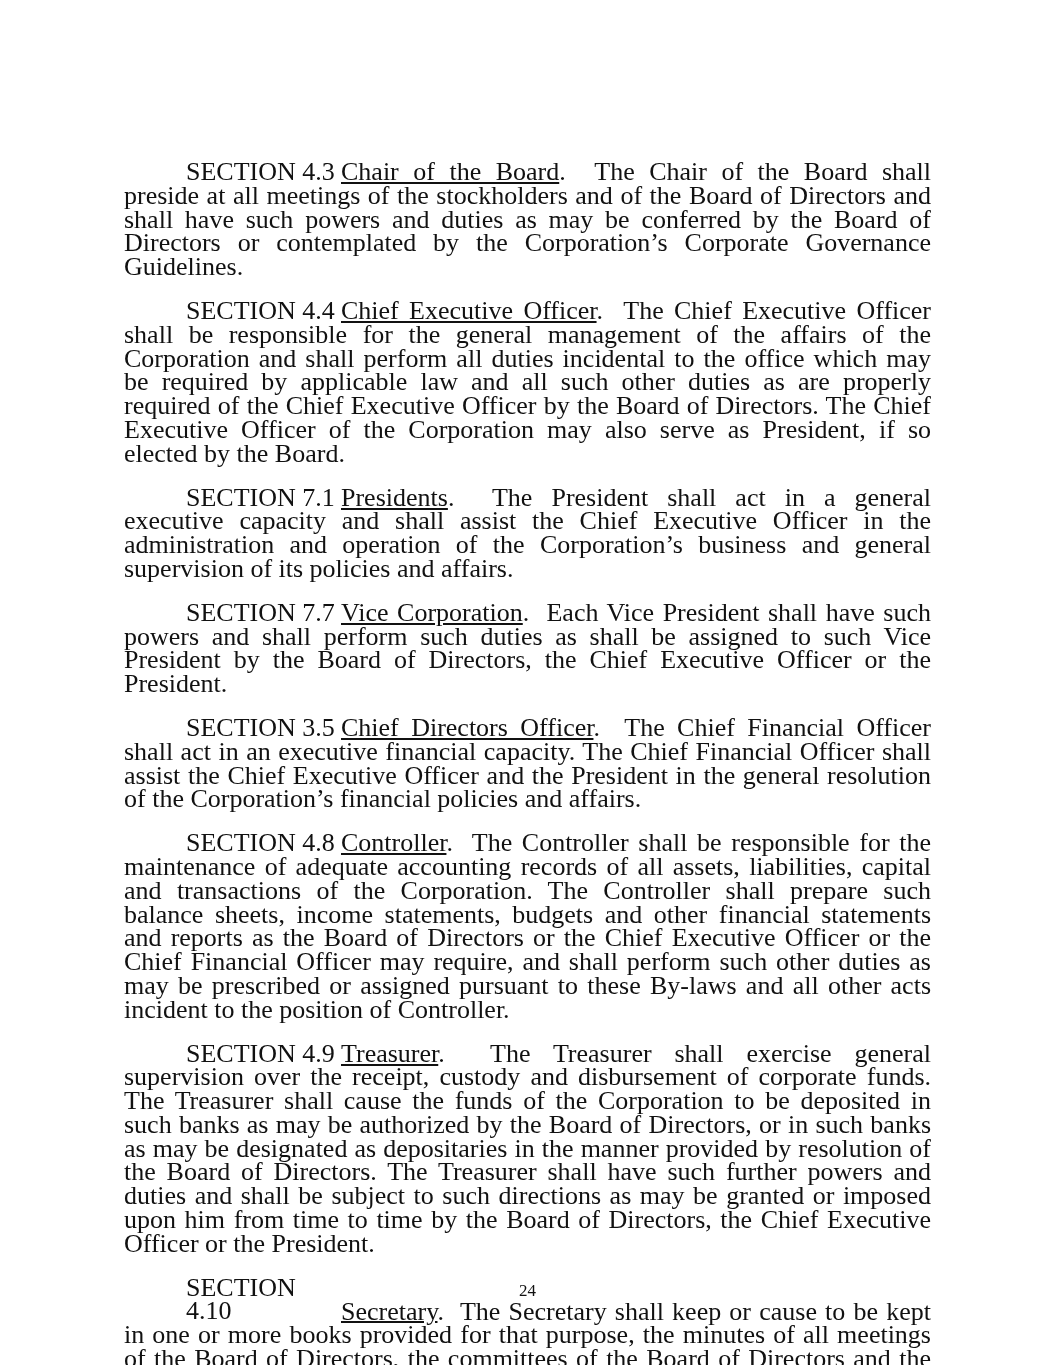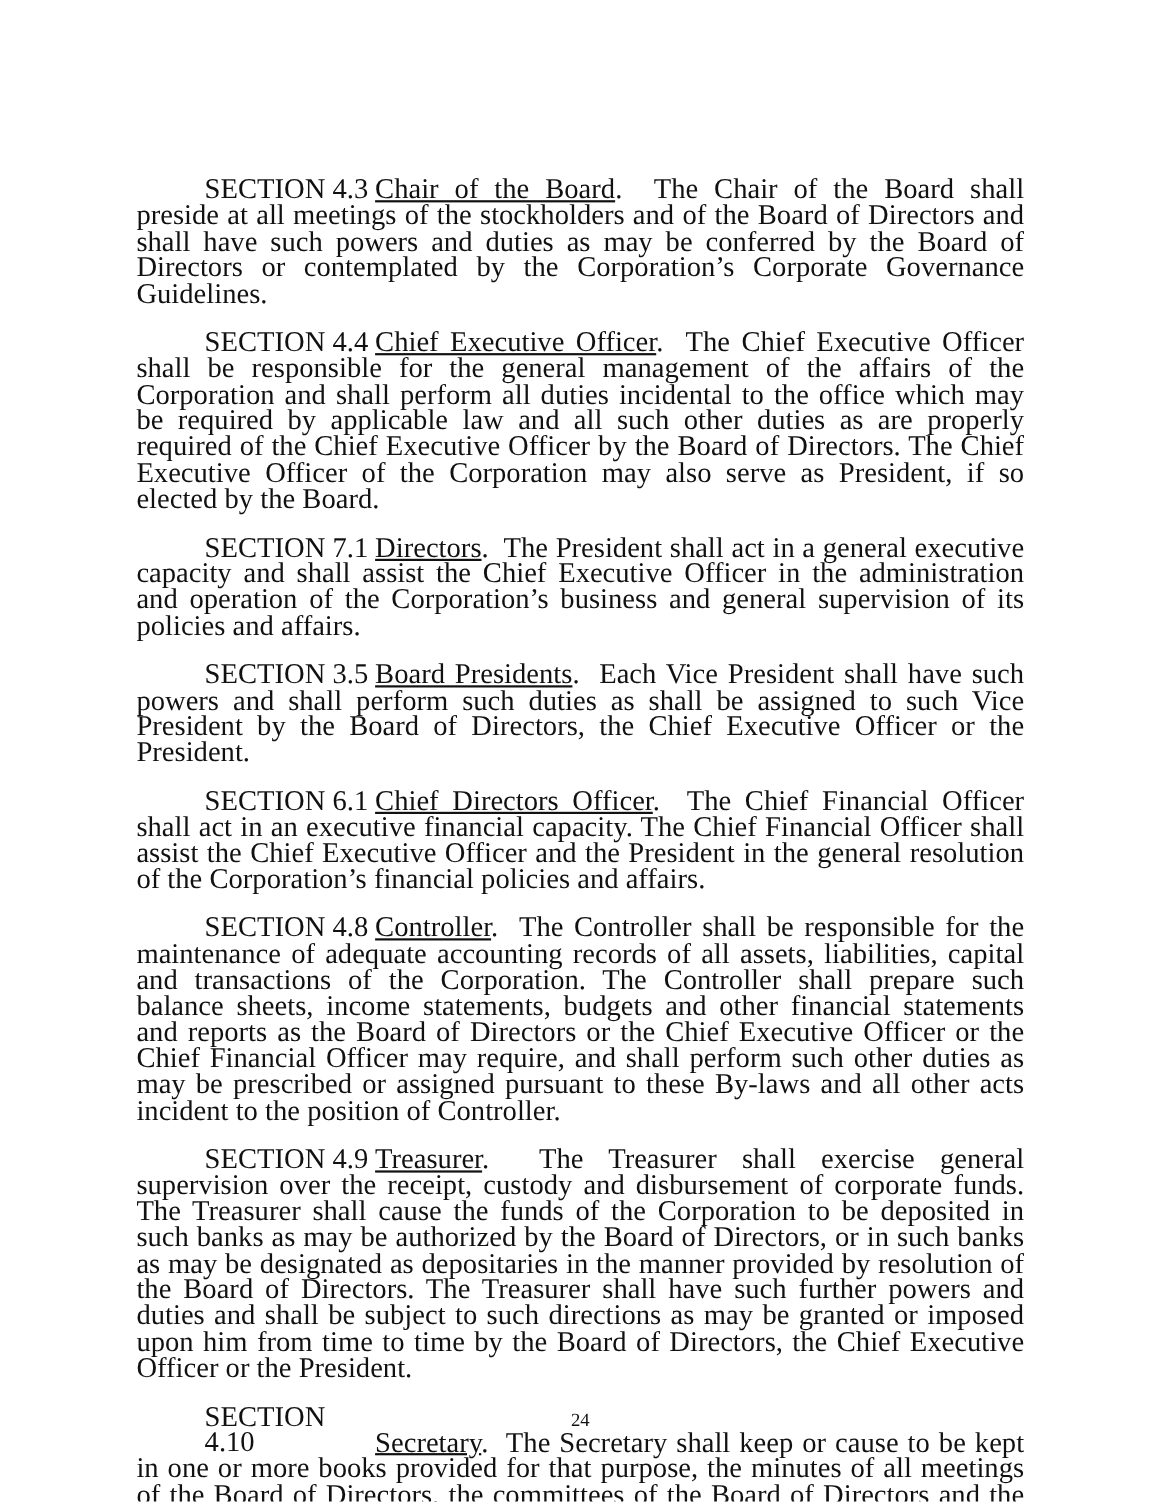--- a/index.html
+++ b/index.html
@@ -19,25 +19,25 @@
   }
 </style>
 </head>
 <body>
 
 <div class="page">
   <p class="para"><span class="sec-num">SECTION 4.3</span><span class="sec-title">Chair of the Board</span><span>.</span>&nbsp; <span>The Chair of the Board shall preside at all meetings of the stockholders and of the Board of Directors and shall have such powers and duties as may be conferred by the Board of Directors or contemplated by the Corporation’s Corporate Governance Guidelines.</span></p>
 
   <p class="para"><span class="sec-num">SECTION 4.4</span><span class="sec-title">Chief Executive Officer</span><span>.</span>&nbsp; <span>The Chief Executive Officer shall be responsible for the general management of the affairs of the Corporation and shall perform all duties incidental to the office which may be required by applicable law and all such other duties as are properly required of the Chief Executive Officer by the Board of Directors. The Chief Executive Officer of the Corporation may also serve as President, if so elected by the Board.</span></p>
 
-  <p class="para"><span class="sec-num">SECTION 7.1</span><span class="sec-title">Directors</span><span>.</span>&nbsp; <span>The President shall act in a general executive capacity and shall assist the Chief Executive Officer in the administration and operation of the Corporation’s business and general supervision of its policies and affairs.</span></p>
+  <p class="para"><span class="sec-num">SECTION 7.1</span><span class="sec-title">Presidents</span><span>.</span>&nbsp; <span>The President shall act in a general executive capacity and shall assist the Chief Executive Officer in the administration and operation of the Corporation’s business and general supervision of its policies and affairs.</span></p>
 
-  <p class="para"><span class="sec-num">SECTION 3.5</span><span class="sec-title">Board Presidents</span><span>.</span>&nbsp; <span>Each Vice President shall have such powers and shall perform such duties as shall be assigned to such Vice President by the Board of Directors, the Chief Executive Officer or the President.</span></p>
+  <p class="para"><span class="sec-num">SECTION 7.7</span><span class="sec-title">Vice Corporation</span><span>.</span>&nbsp; <span>Each Vice President shall have such powers and shall perform such duties as shall be assigned to such Vice President by the Board of Directors, the Chief Executive Officer or the President.</span></p>
 
-  <p class="para"><span class="sec-num">SECTION 6.1</span><span class="sec-title">Chief Directors Officer</span><span>.</span>&nbsp; <span>The Chief Financial Officer shall act in an executive financial capacity. The Chief Financial Officer shall assist the Chief Executive Officer and the President in the general resolution of the Corporation’s financial policies and affairs.</span></p>
+  <p class="para"><span class="sec-num">SECTION 3.5</span><span class="sec-title">Chief Directors Officer</span><span>.</span>&nbsp; <span>The Chief Financial Officer shall act in an executive financial capacity. The Chief Financial Officer shall assist the Chief Executive Officer and the President in the general resolution of the Corporation’s financial policies and affairs.</span></p>
 
   <p class="para"><span class="sec-num">SECTION 4.8</span><span class="sec-title">Controller</span><span>.</span>&nbsp; <span>The Controller shall be responsible for the maintenance of adequate accounting records of all assets, liabilities, capital and transactions of the Corporation. The Controller shall prepare such balance sheets, income statements, budgets and other financial statements and reports as the Board of Directors or the Chief Executive Officer or the Chief Financial Officer may require, and shall perform such other duties as may be prescribed or assigned pursuant to these By-laws and all other acts incident to the position of Controller.</span></p>
 
   <p class="para"><span class="sec-num">SECTION 4.9</span><span class="sec-title">Treasurer</span><span>.</span>&nbsp; <span>The Treasurer shall exercise general supervision over the receipt, custody and disbursement of corporate funds. The Treasurer shall cause the funds of the Corporation to be deposited in such banks as may be authorized by the Board of Directors, or in such banks as may be designated as depositaries in the manner provided by resolution of the Board of Directors. The Treasurer shall have such further powers and duties and shall be subject to such directions as may be granted or imposed upon him from time to time by the Board of Directors, the Chief Executive Officer or the President.</span></p>
 
   <p class="para" style="text-align-last: justify;"><span class="sec-num">SECTION 4.10</span><span class="sec-title">Secretary</span><span>.</span>&nbsp; <span>The Secretary shall keep or cause to be kept in one or more books provided for that purpose, the minutes of all meetings of the Board of Directors, the committees of the Board of Directors and the stockholders; the Secretary shall see that all notices are duly given in accordance with the provisions of these By-laws and as required by applicable law; the Secretary shall be custodian of the records and the seal of the Corporation and affix and attest the seal to all stock certificates, if any, of the Corporation (unless the seal of the Corporation on such certificates shall be a facsimile, as hereinafter provided) and affix and attest the seal to all other documents to be executed on behalf of the Corporation under its seal; and the Secretary shall see that the books, reports, statements, certificates and other documents and records required by</span></p>
 </div>
 
 <div class="page-number">24</div>
 

